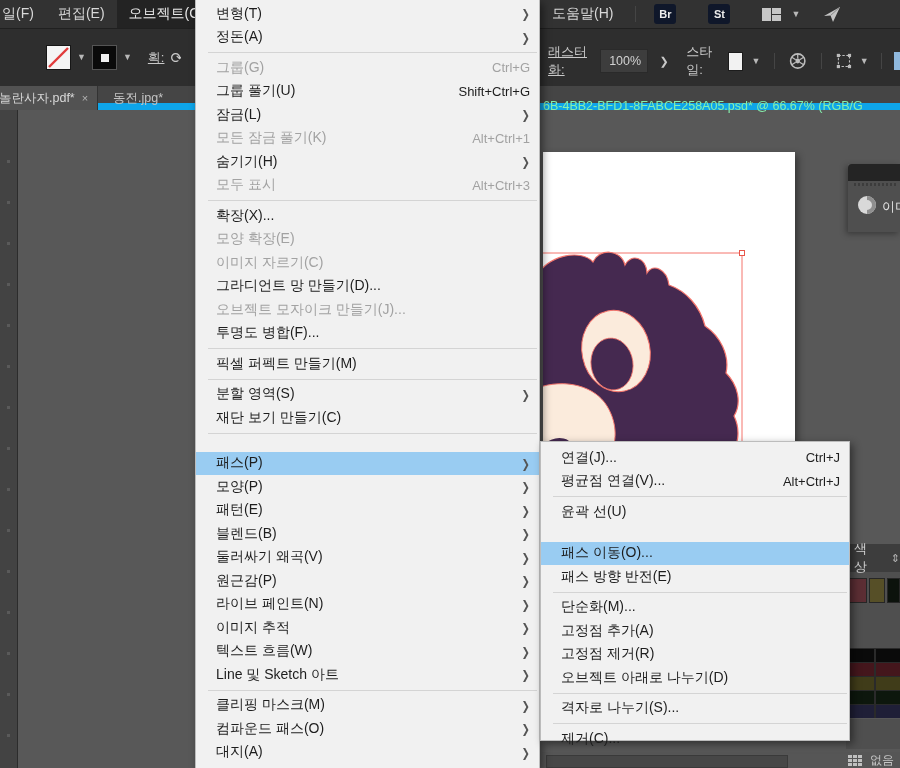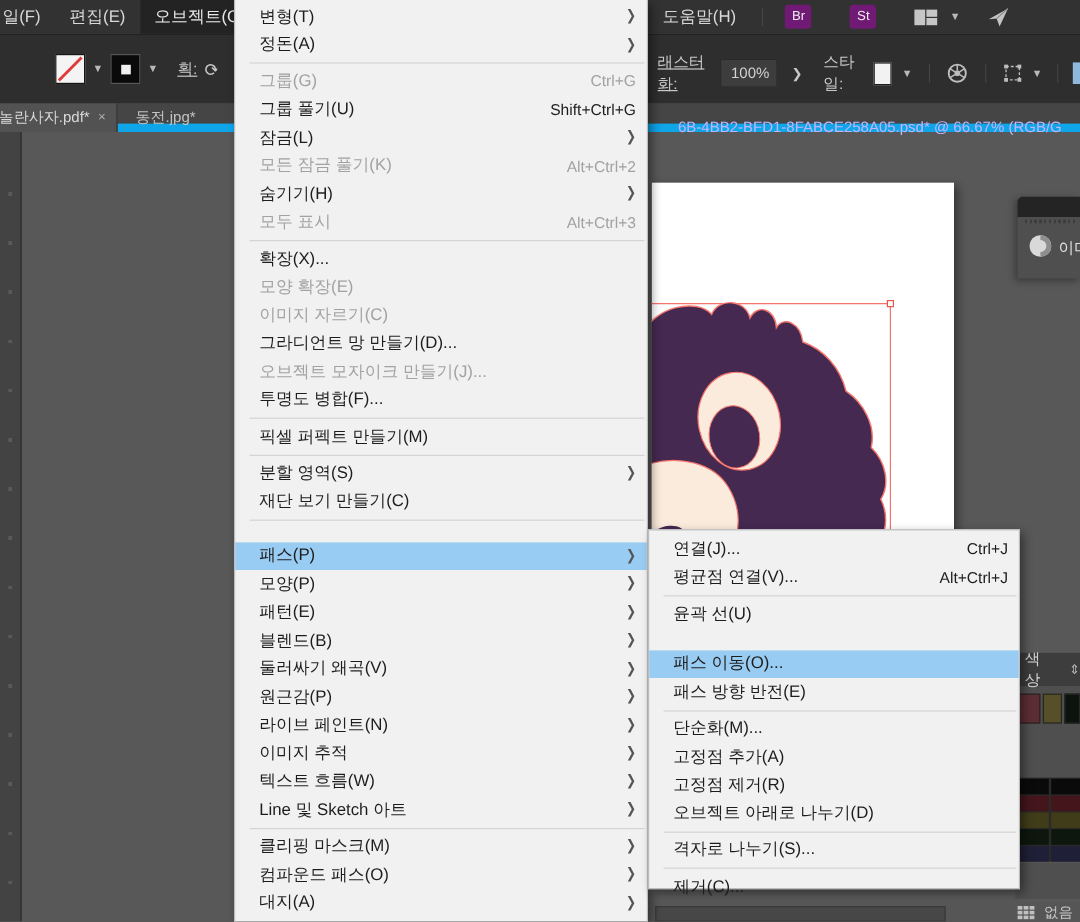--- a/index.html
+++ b/index.html
@@ -8,22 +8,22 @@
   #stage { position:relative; width:900px; height:768px; overflow:hidden; }
 
   
   .menubar { position:absolute; left:0; top:0; width:900px; height:28px; background:#323232;
     display:flex; align-items:center; color:#d8d8d8; font-size:14px; z-index:5; }
   .mb-item { padding:0 12px; height:28px; display:flex; align-items:center; white-space:nowrap; }
   .mb-item.active { background:#232323; color:#e8e8e8; }
   .mb-left { display:flex; margin-left:-10px; }
   .mb-right { position:absolute; left:540px; top:0; height:28px; display:flex; align-items:center; gap:10px; }
   .vsep { width:1px; height:16px; background:#232323; border-right:1px solid #454545; }
-  .badge { width:22px; height:20px; background:#701a75; border-radius:3px; color:#ededed;
-    font-size:11px; font-weight:normal; display:flex; align-items:center; justify-content:center; }
+  .badge { width:22px; height:20px; background:#0f172a; border-radius:3px; color:#ededed;
+    font-size:11px; font-weight:bold; display:flex; align-items:center; justify-content:center; }
   .ws-icon { display:flex; gap:1px; }
   .ws-icon .a { width:9px; height:13px; background:#c6c6c6; }
   .ws-icon .col { display:flex; flex-direction:column; gap:1px; }
   .ws-icon .b { width:9px; height:6px; background:#c6c6c6; }
   .chev { color:#b8b8b8; font-size:9px; line-height:1; }
 
   .controlbar { position:absolute; left:0; top:28px; width:900px; height:58px; background:#2e2e2e;
     border-top:1px solid #202020; color:#c9c9c9; font-size:13px; z-index:4; }
   .cb-left { position:absolute; left:46px; top:16px; display:flex; align-items:center; gap:6px; }
   .fillbox { width:25px; height:25px; background:#f4f4f4; border:1px solid #161616; position:relative; }
@@ -37,22 +37,22 @@
   .morebtn { width:20px; height:24px; display:flex; align-items:center; justify-content:center;
     color:#c9c9c9; font-size:11px; }
   .swatch-style { width:19px; height:19px; background:#f2f2f2; border:1px solid #1c1c1c; }
   .clip { overflow:hidden; display:inline-block; }
 
   .tabbar { position:absolute; left:0; top:86px; width:900px; height:24px; background:#454545;
     border-bottom:7px solid #0ea5e9; color:#c3c3c3; font-size:12.5px; z-index:3; }
   .tab { position:absolute; top:0; height:24px; display:flex; align-items:center; gap:7px; padding:0 9px; }
   .tab.active { background:#525252; color:#d9d9d9; border-right:1px solid #333; }
   .tab .x { font-size:11px; color:#b3b3b3; }
-  .doc-title { position:absolute; left:565px; top:0; height:40px; display:flex; align-items:center;
-    color:#c4b5fd; white-space:nowrap; }
+  .doc-title { position:absolute; left:543px; top:0; height:40px; display:flex; align-items:center;
+    color:#86efac; white-space:nowrap; }
 
   
   .leftdock { position:absolute; left:0; top:110px; width:18px; height:658px; background:#434343;
     border-right:1px solid #2c2c2c; z-index:2; }
   .leftdock::before { content:""; position:absolute; left:7px; top:12px; width:3px; height:620px;
     background:repeating-linear-gradient(#434343 0 38px, #5a5a5a 38px 41px); }
   .canvas { position:absolute; left:18px; top:110px; width:882px; height:658px; background:#585858; z-index:1; }
   .artboard { position:absolute; left:543px; top:152px; width:252px; height:303px;
     box-shadow:3px 3px 7px rgba(0,0,0,.4); z-index:2; }
   .artboard svg { display:block; }
@@ -313,21 +313,21 @@
       </div>
       <div class="mitem">
         <span>잠금(L)</span>
         <span class="mright">
           <span class="marrow">❯</span>
         </span>
       </div>
       <div class="mitem dis">
         <span>모든 잠금 풀기(K)</span>
         <span class="mright">
-          <span class="mshort">Alt+Ctrl+2</span>
+          <span class="mshort">Alt+Ctrl+1</span>
         </span>
       </div>
       <div class="mitem">
         <span>숨기기(H)</span>
         <span class="mright">
           <span class="marrow">❯</span>
         </span>
       </div>
       <div class="mitem dis">
         <span>모두 표시</span>

